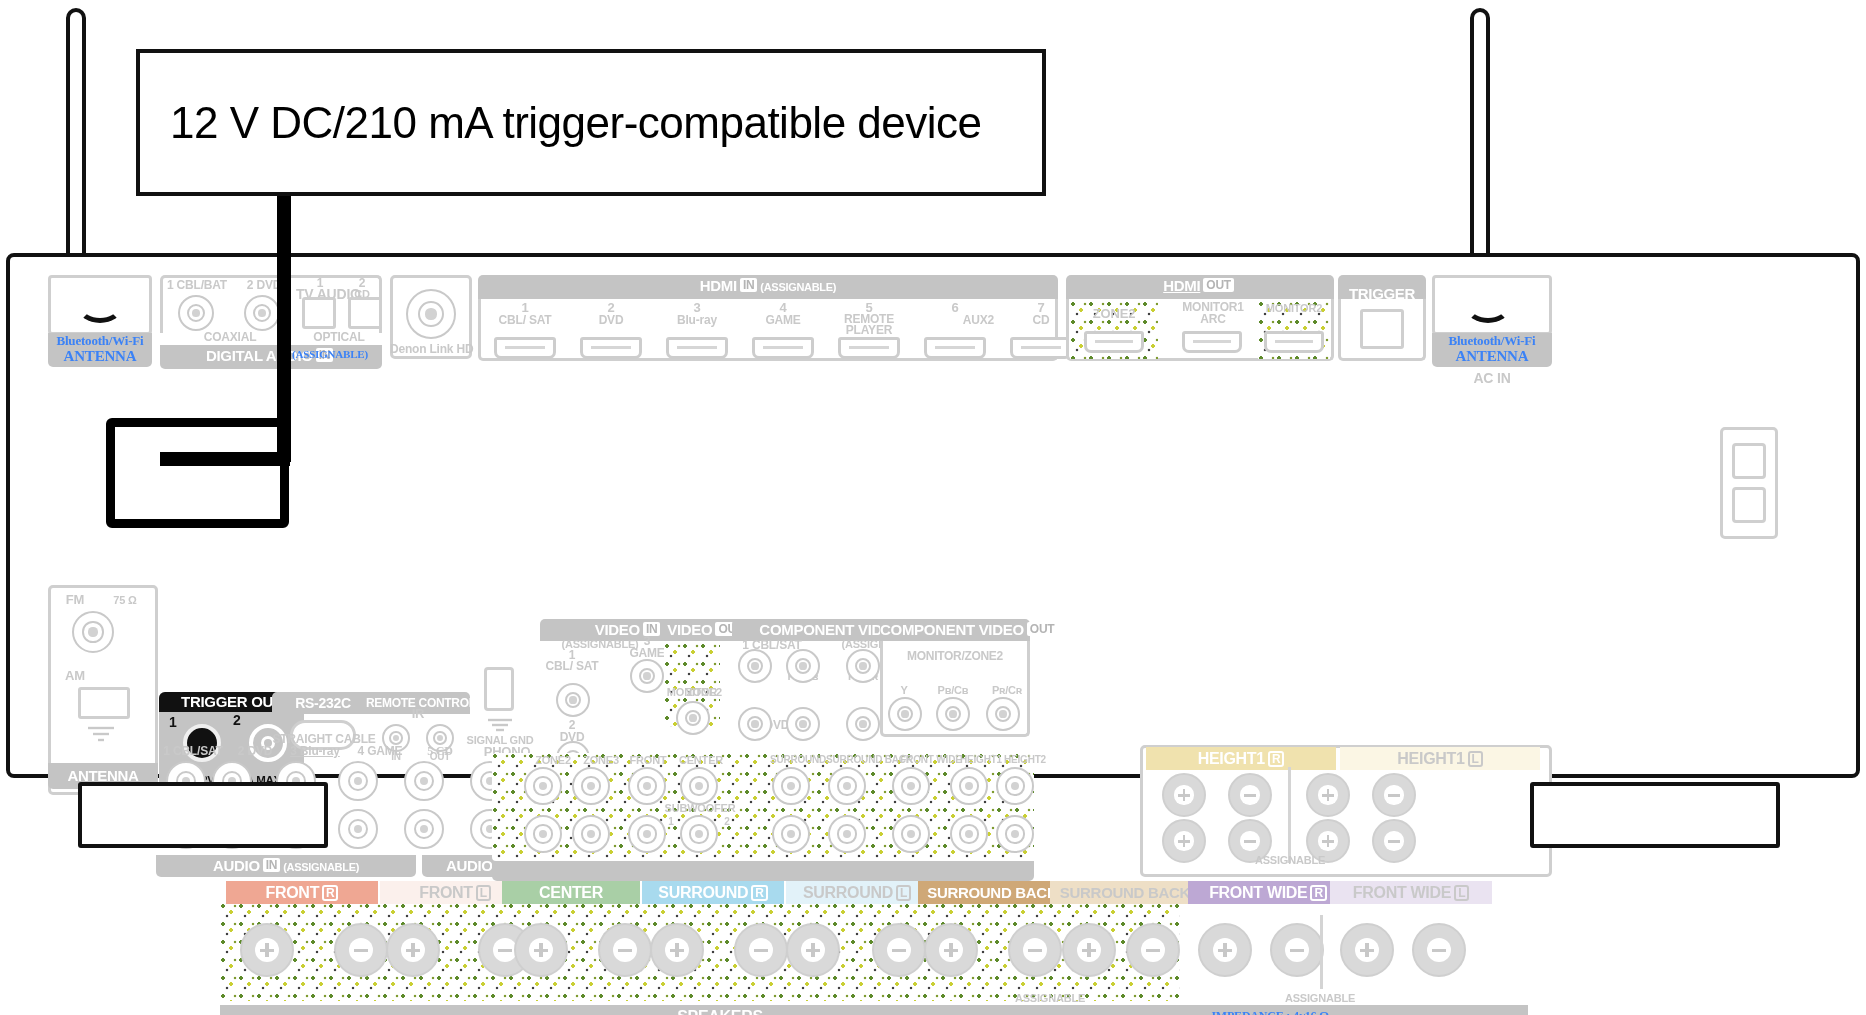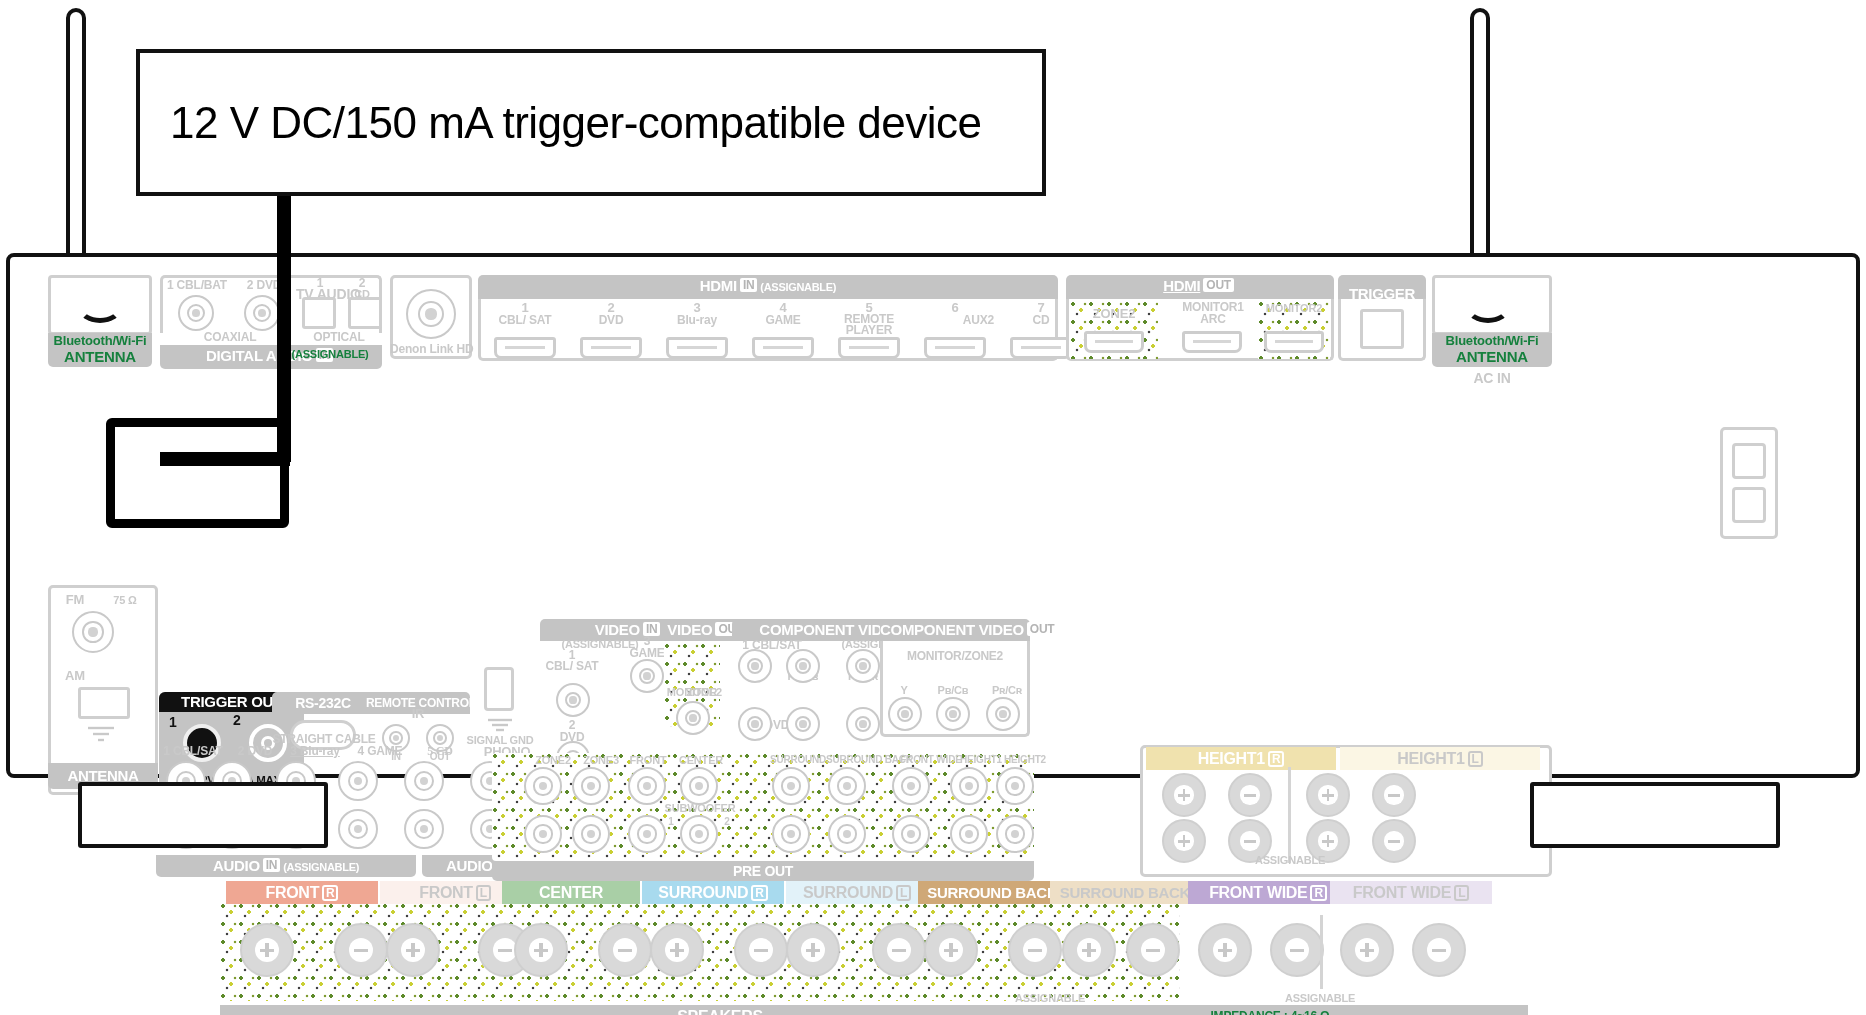--- a/index.html
+++ b/index.html
@@ -6,21 +6,21 @@
   html, body { margin:0; padding:0; background:#fff; }
   body {
     width:1866px; height:1015px; position:relative; overflow:hidden;
     font-family:"Liberation Sans", sans-serif;
   }
 
   
   .abs { position:absolute; }
   .lbl { color:#c9c9c9; font-weight:bold; text-align:center; line-height:1.02;
          letter-spacing:-0.2px; white-space:nowrap; }
-  .lbl-dk { color:#15803d; }
+  .lbl-dk { color:#3b82f6;font-family:Liberation Serif, serif; }
   .panel-grey { background:#c4c4c4; }
 
   
   .hatch {
     background-color:#ffffff;
     background-image:
       radial-gradient(circle at 3px 3px, #5d8a2a 1.6px, transparent 1.8px),
       radial-gradient(circle at 11px 9px, #c9cf33 1.6px, transparent 1.8px),
       radial-gradient(circle at 7px 13px, #3f3f3f 1.4px, transparent 1.6px),
       radial-gradient(circle at 15px 3px, #7f9b30 1.4px, transparent 1.6px);
@@ -427,21 +427,20 @@
     <div class="rca" style="left:310px; top:0; width:38px; height:38px;"></div>
     <div class="rca" style="left:374px; top:0; width:38px; height:38px;"></div>
     <div class="rca" style="left:432px; top:0; width:38px; height:38px;"></div>
     <div class="rca" style="left:478px; top:0; width:38px; height:38px;"></div>
   </div>
   <div class="abs lbl" style="left:636px; top:536px; width:88px; font-size:11px;">SUBWOOFER</div>
   <div class="abs lbl" style="left:644px; top:550px; width:14px; font-size:10px;">1</div>
   <div class="abs lbl" style="left:700px; top:550px; width:14px; font-size:10px;">2</div>
 
   <div class="abs panel-grey" style="left:472px; top:594px; width:542px; height:20px; border-radius:0 0 5px 5px;"></div>
-  <div class="abs sec-cap" style="left:472px; top:596px; width:542px; font-size:14px;">PRE OUT</div>
 
   <div class="abs" style="left:1120px; top:478px; width:412px; height:132px; border:3px solid #cfcfcf; border-radius:5px; background:#fff;"></div>
   <div class="spk-label" style="left:1126px; top:480px; width:190px; background:#f0e2ae; color:#ffffff;">
     <span>HEIGHT1</span><span class="rl">R</span>
   </div>
   <div class="spk-label" style="left:1320px; top:480px; width:200px; background:#fbf6e4; color:#c9c9c9;">
     <span>HEIGHT1</span><span class="rl">L</span>
   </div>
   <div class="bind plus" style="left:1142px; top:506px; width:44px; height:44px;">
         <div class="pm"></div>
@@ -587,17 +586,17 @@
 
 </div>
 </div>
 
 <div class="abs" id="emph-frame"></div>
 
 <div class="lead" style="left:277px; top:194px; width:14px; height:268px;"></div>
 <div class="lead" style="left:160px; top:452px; width:130px; height:14px;"></div>
 
 <div class="abs" id="callout">
-  <span id="callout-text">12 V DC/150 mA trigger-compatible device</span>
+  <span id="callout-text">12 V DC/210 mA trigger-compatible device</span>
 </div>
 
 <div class="abs foot" style="left:78px; top:782px; width:250px; height:66px;"></div>
 <div class="abs foot" style="left:1530px; top:782px; width:250px; height:66px;"></div>
 
 </body></html>

